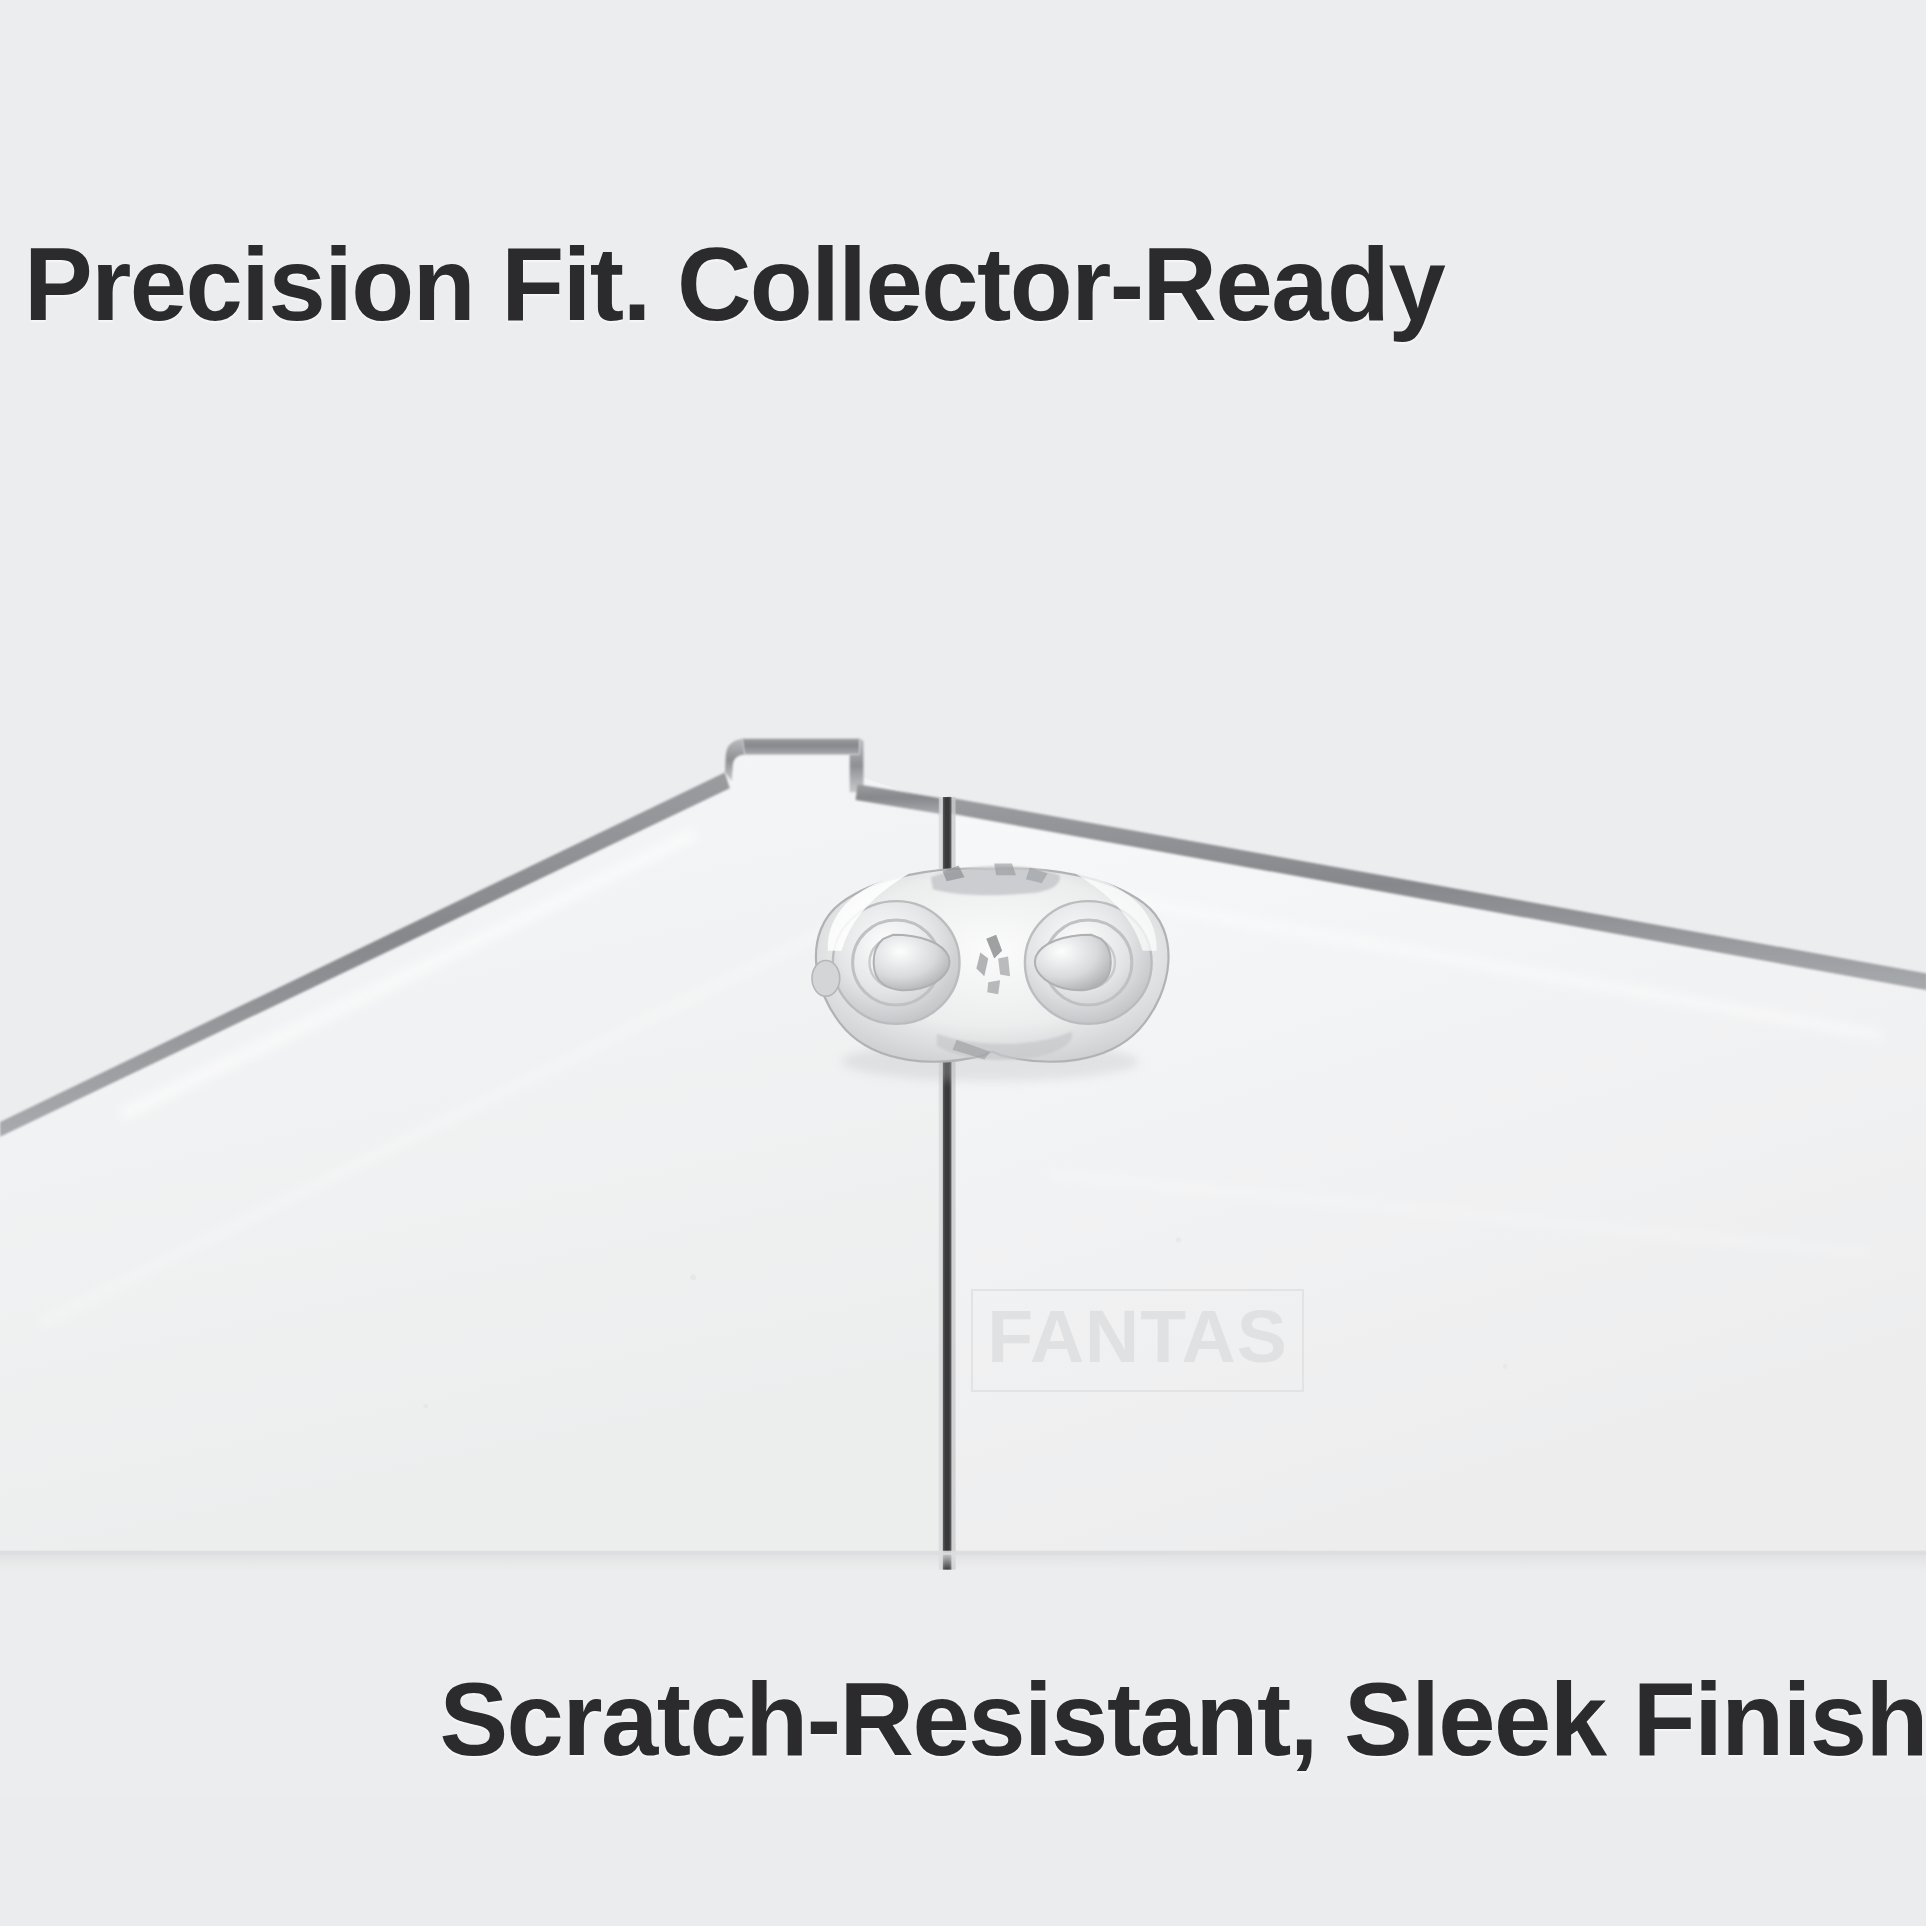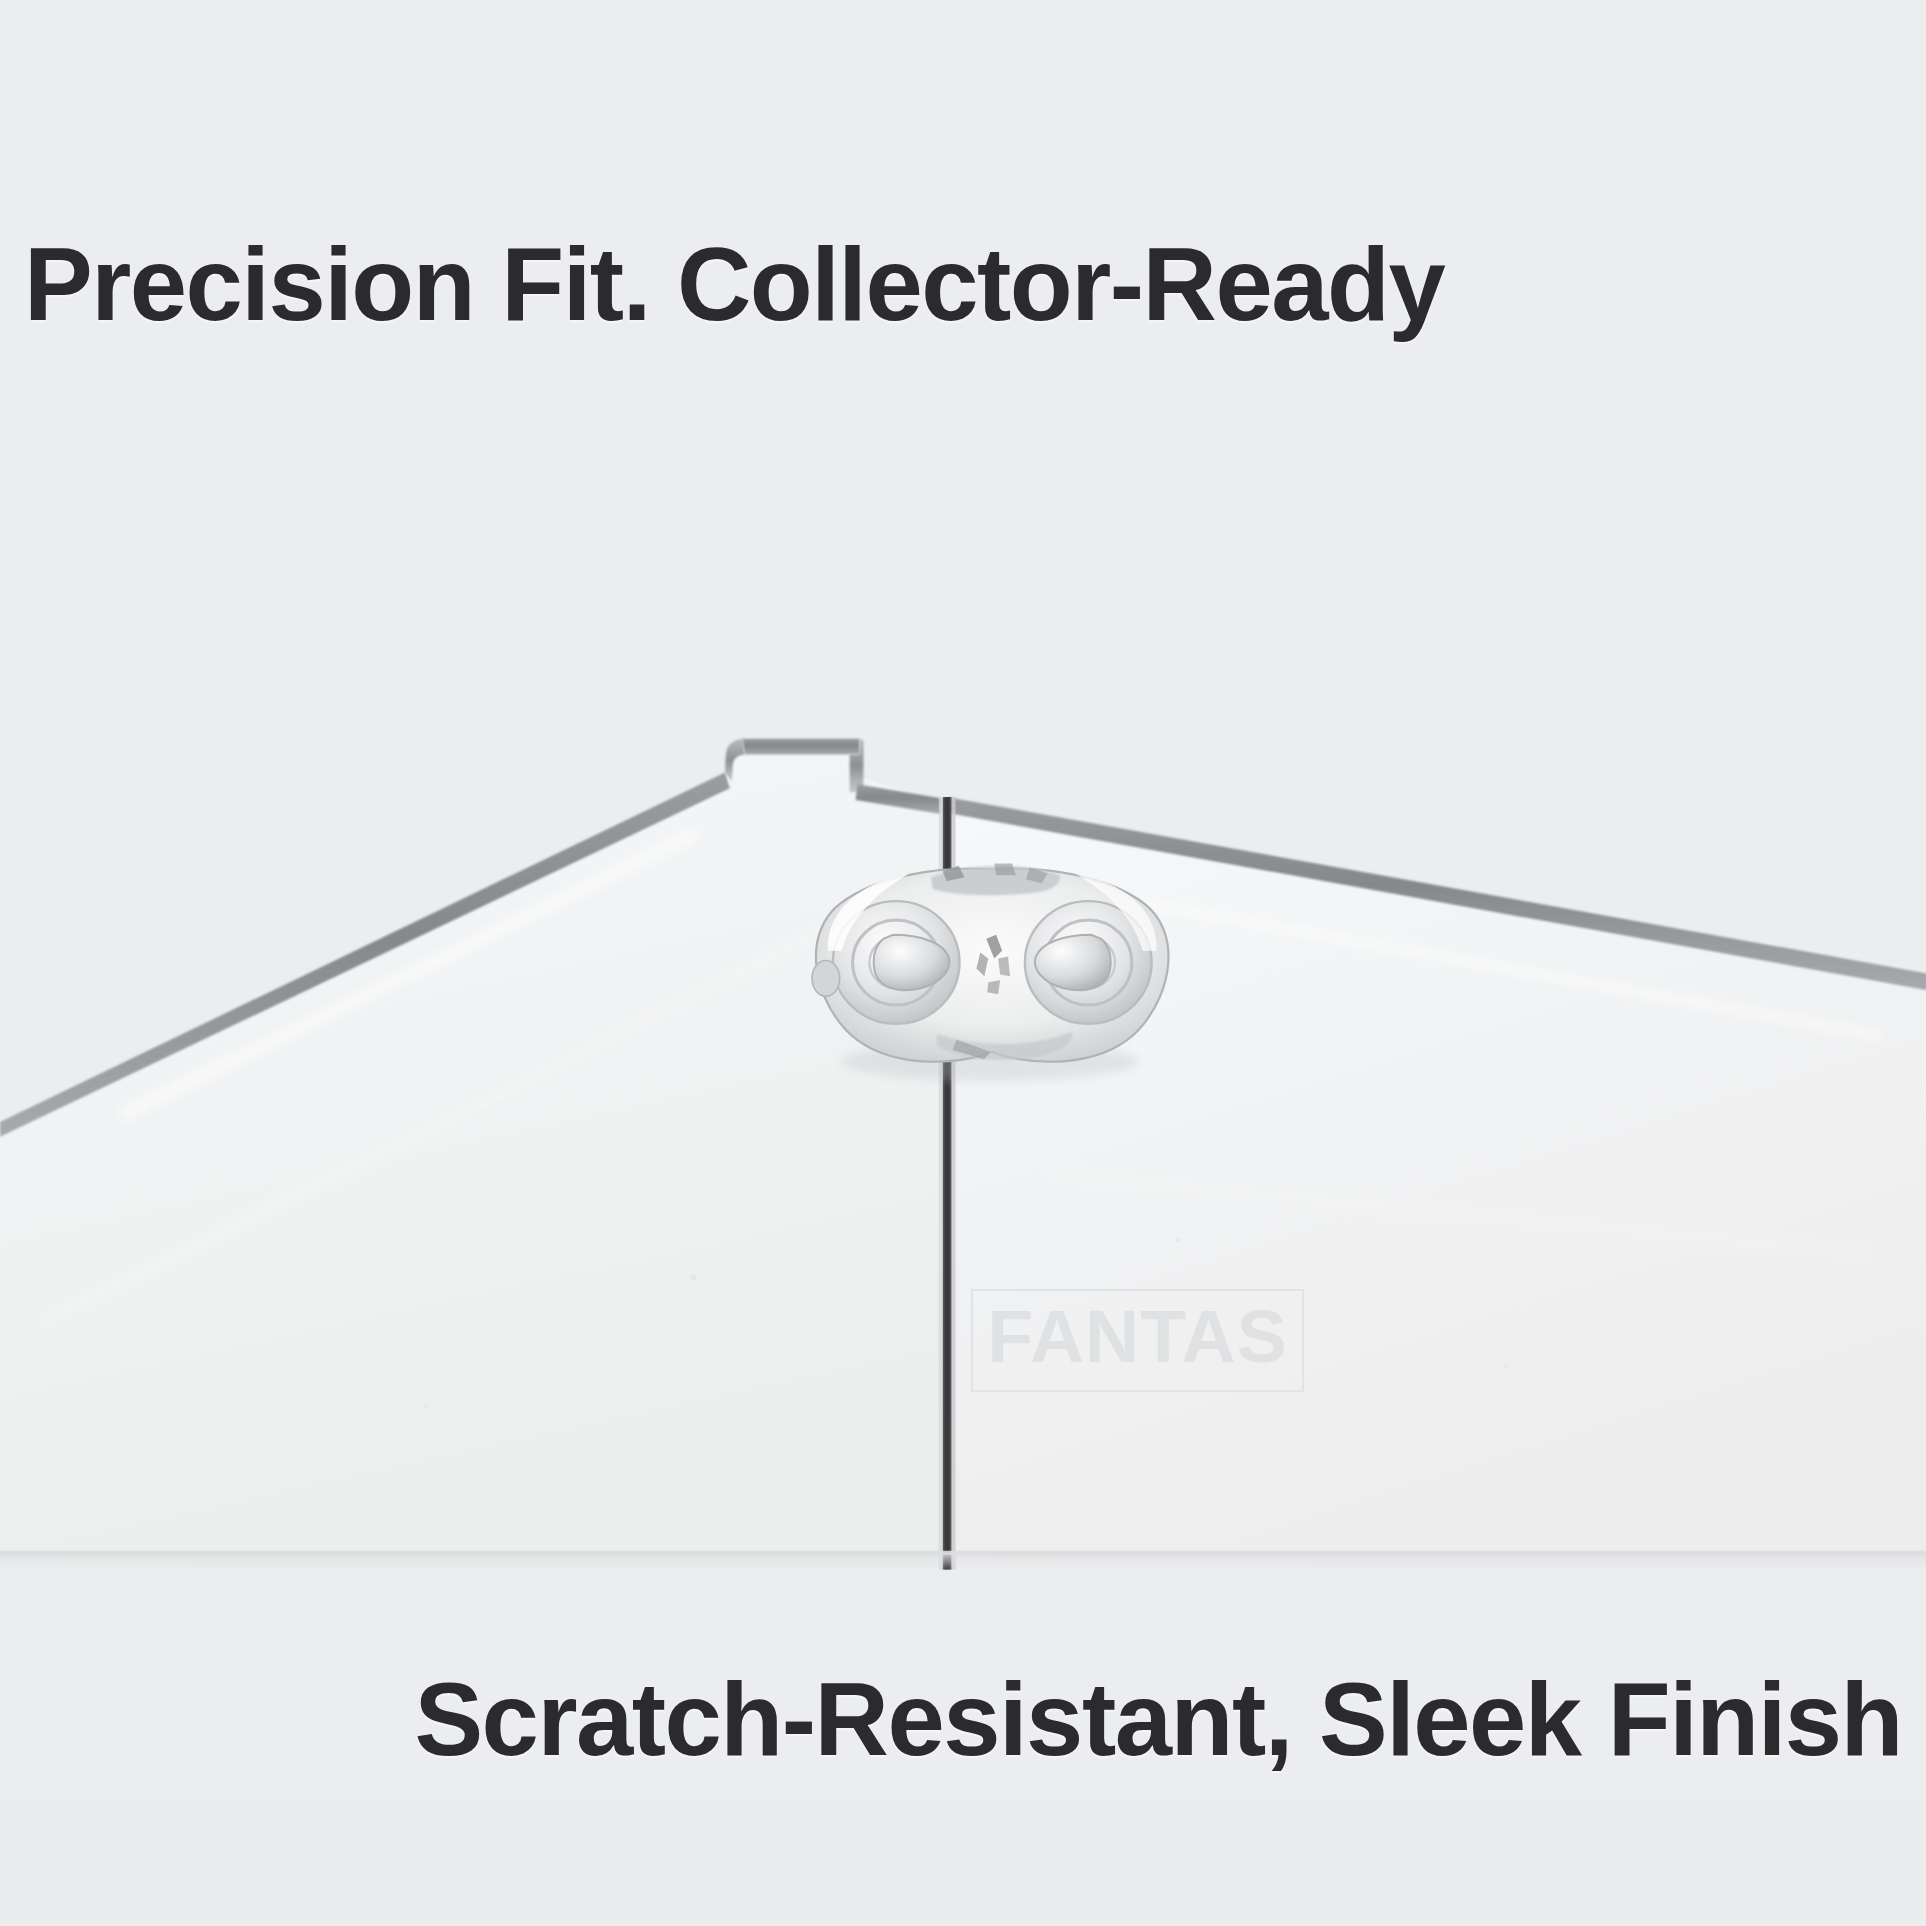--- a/index.html
+++ b/index.html
@@ -42,21 +42,21 @@
     letter-spacing: -1.5px;
     color: #2b2b2d;
     line-height: 1.18;
     white-space: nowrap;
     text-shadow: 0 2px 2px rgba(255,255,255,0.55);
   }
 
   
   #subline {
     position: absolute;
-    right: 25px;
+    right: 0;
     top: 1659px;
     font-size: 103px;
     font-weight: bold;
     letter-spacing: -1.5px;
     color: #2b2b2d;
     line-height: 1.18;
     white-space: nowrap;
     text-align: right;
     text-shadow: 0 2px 2px rgba(255,255,255,0.55);
   }

